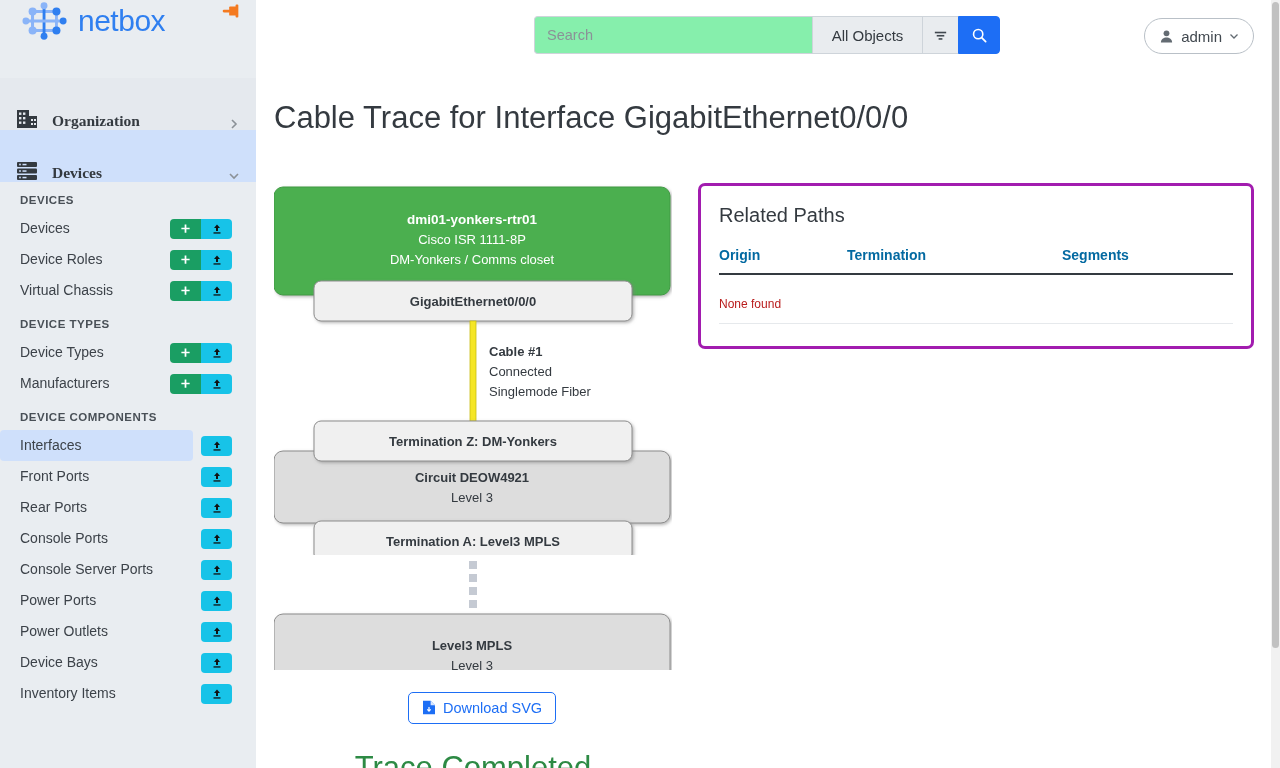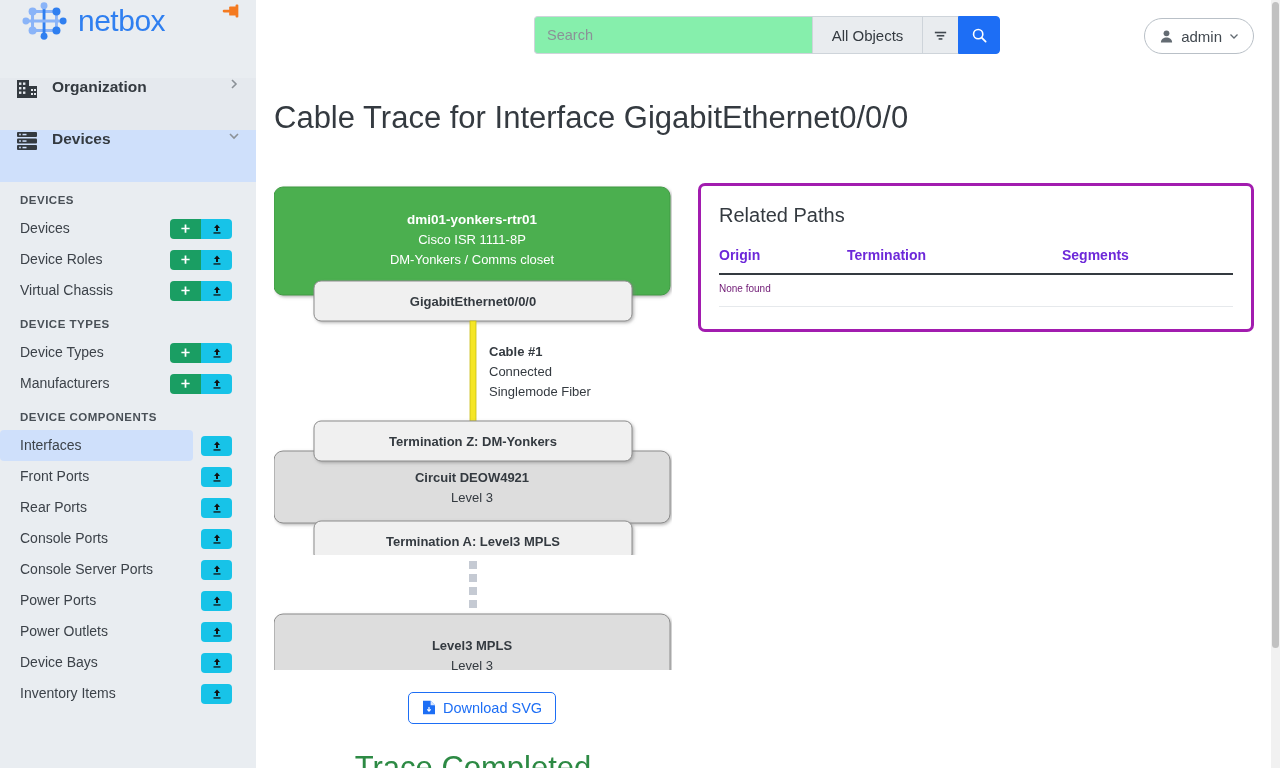--- a/index.html
+++ b/index.html
@@ -28,23 +28,24 @@
   }
   .brand-logo { display: flex; align-items: center; gap: 8px; flex: 1; }
   .brand-mark { width: 50px; height: 42px; display: block; }
   .brand-text {
     font-size: 30px; font-weight: 400; color: #2f7ff0;
     letter-spacing: -0.5px; line-height: 1;
   }
   .pin-icon { width: 22px; height: 22px; display: block; }
 
   .nav-group {
-    display: flex; align-items: flex-start;
-    height: 52px; padding: 0 16px 10px 14px;
+    display: flex; align-items: flex-end;
+    height: 52px; padding: 0 16px 0 14px;
     cursor: pointer;
+    font-family: Liberation Serif, serif;
   }
   .nav-group.alt { background: #e5e9ee; }
   .nav-group.active { background: #cfe0fb; }
   .nav-group .g-icon { width: 26px; height: 22px; margin-right: 12px; flex: 0 0 26px; }
   .nav-group .g-label {
     font-size: 15.5px; font-weight: bold; color: #343a40; flex: 1;
   }
   .nav-group .g-chev { width: 12px; height: 12px; color: #6c757d; flex: 0 0 12px; }
 
   .nav-section-title {
@@ -148,28 +149,28 @@
 
   
   .card {
     flex: 1; align-self: flex-start;
     border: 3px solid #a21caf; border-radius: 7px;
     background: #fff; padding: 18px 18px 22px 18px;
   }
   .card-title { font-size: 20px; font-weight: 400; color: #343a40; margin-bottom: 20px; }
   table.rp { width: 100%; border-collapse: collapse; }
   table.rp th {
-    text-align: left; font-size: 14px; font-weight: bold; color: #6d28d9;
+    text-align: left; font-size: 14px; font-weight: bold; color: #0369a1;
     padding: 0 0 10px 0; border-bottom: 2px solid #343a40;
   }
   table.rp th.c-origin { width: 128px; }
   table.rp th.c-dest { width: 215px; }
   table.rp td {
-    font-size: 10px; color: #701a75;
-    padding: 8px 0 12px 0; border-bottom: 1px solid #e6e9ec;
+    font-size: 12px; color: #b91c1c;
+    padding: 22px 0 12px 0; border-bottom: 1px solid #e6e9ec;
   }
 
   
   .scroll-track {
     position: absolute; top: 0; right: 0;
     width: 9px; height: 768px; background: #f1f1f1;
   }
   .scroll-thumb {
     position: absolute; top: 2px; right: 1px;
     width: 7px; height: 646px; background: #c1c1c1; border-radius: 4px;

